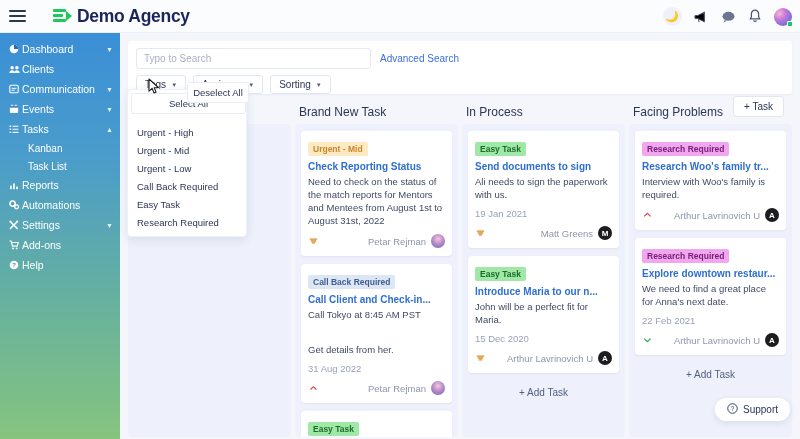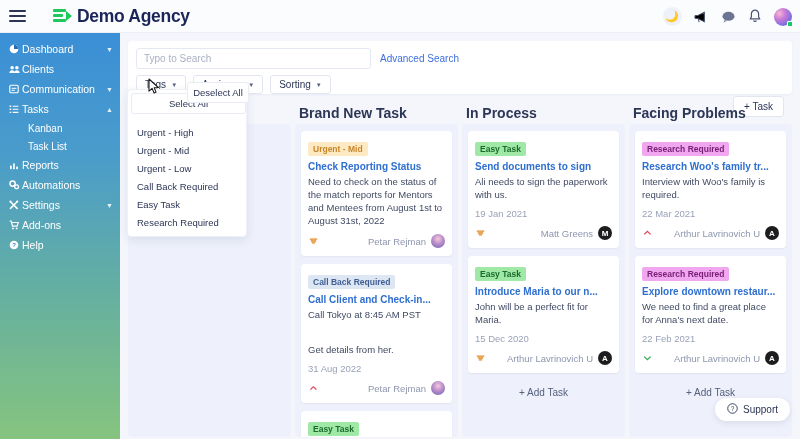--- a/index.html
+++ b/index.html
@@ -110,21 +110,21 @@
     padding: 4px 2px; cursor: pointer;
   }
   .dd-list { margin-top: 6px; }
   .dd-item { font-size: 9.5px; color: #2c3655; padding: 3.5px 9px; cursor: pointer; white-space: nowrap; }
 
   .cursor { position: absolute; left: 148px; top: 78px; z-index: 60; pointer-events: none; }
 
   
   .board { display: flex; gap: 4px; margin-top: 8px; height: 335px; }
   .col { width: 165px; position: relative; }
-  .col-title { font-size: 14px; color: #2c3655; font-weight: bold; padding: 3px 4px 0 4px; height: 22px; }
+  .col-title { font-size: 12px; color: #2c3655; font-weight: normal; padding: 3px 4px 0 4px; height: 22px; }
   .col-body { background: #eef1fb; border-radius: 4px; padding: 7px 6px; height: 313px; overflow: hidden; }
   .col.empty .col-body { background: #eef1fb; }
 
   .card {
     background: #fff; border-radius: 4px; padding: 7px 7px 8px 7px;
     margin-bottom: 8px; box-shadow: 0 1px 2px rgba(30,40,90,.06);
   }
   .tag {
     display: inline-block; font-size: 8.5px; font-weight: bold;
     padding: 2px 5px; border-radius: 2px; margin-bottom: 5px;
@@ -237,20 +237,32 @@
           <svg width="10" height="10" viewBox="0 0 10 10">
               <rect x=".8" y="1.2" width="8.4" height="7.6" rx="1.3" fill="none" stroke="#fff" stroke-width="1.1"></rect>
               <path d="M2.6 4.3h4.8M2.6 6.3h3.2" stroke="#fff" stroke-width="1"></path>
             </svg>
         </span>
         <span class="nlabel">Communication</span>
         <span class="caret">▼</span>
       </li>
       <li>
         <span class="nicon">
+          <svg width="10" height="10" viewBox="0 0 10 10">
+              <rect x=".9" y="1.6" width="8.2" height="7.4" rx="1" fill="#fff"></rect>
+              <rect x=".9" y="1.6" width="8.2" height="2.1" fill="#3a7fc0"></rect>
+              <rect x="2.6" y=".5" width="1" height="1.8" fill="#fff"></rect>
+              <rect x="6.4" y=".5" width="1" height="1.8" fill="#fff"></rect>
+            </svg>
+        </span>
+        <span class="nlabel">Events</span>
+        <span class="caret">▼</span>
+      </li>
+      <li>
+        <span class="nicon">
           <svg width="10" height="9" viewBox="0 0 10 9">
               <path d="M.6 1.2h1.6M.6 4.3h1.6M.6 7.4h1.6" stroke="#fff" stroke-width="1.4"></path>
               <path d="M3.6 1.2h5.8M3.6 4.3h5.8M3.6 7.4h5.8" stroke="#fff" stroke-width="1.1"></path>
             </svg>
         </span>
         <span class="nlabel">Tasks</span>
         <span class="caret">▲</span>
       </li>
       <li class="sub">
         <span class="nlabel">Kanban</span>
@@ -427,21 +439,20 @@
         </div>
       </div>
 
       <div class="col">
         <div class="col-title">Facing Problems</div>
         <div class="col-body">
           <div class="card">
             <span class="tag research">Research Required</span>
             <div class="card-title">Research Woo's family tr...</div>
             <div class="card-desc">Interview with Woo's family is required.</div>
-            <div class="card-date">22 Mar 2021</div>
             <div class="card-foot">
               <span class="prio">
                 <svg width="9" height="8" viewBox="0 0 9 8">
                     <path d="M1.2 5.4 4.4 2.4l3.2 3" stroke="#d94a5a" stroke-width="1.3" fill="none"></path>
                   </svg>
               </span>
               <span class="assignee">Arthur Lavrinovich U</span>
               <span class="av">A</span>
             </div>
           </div>

